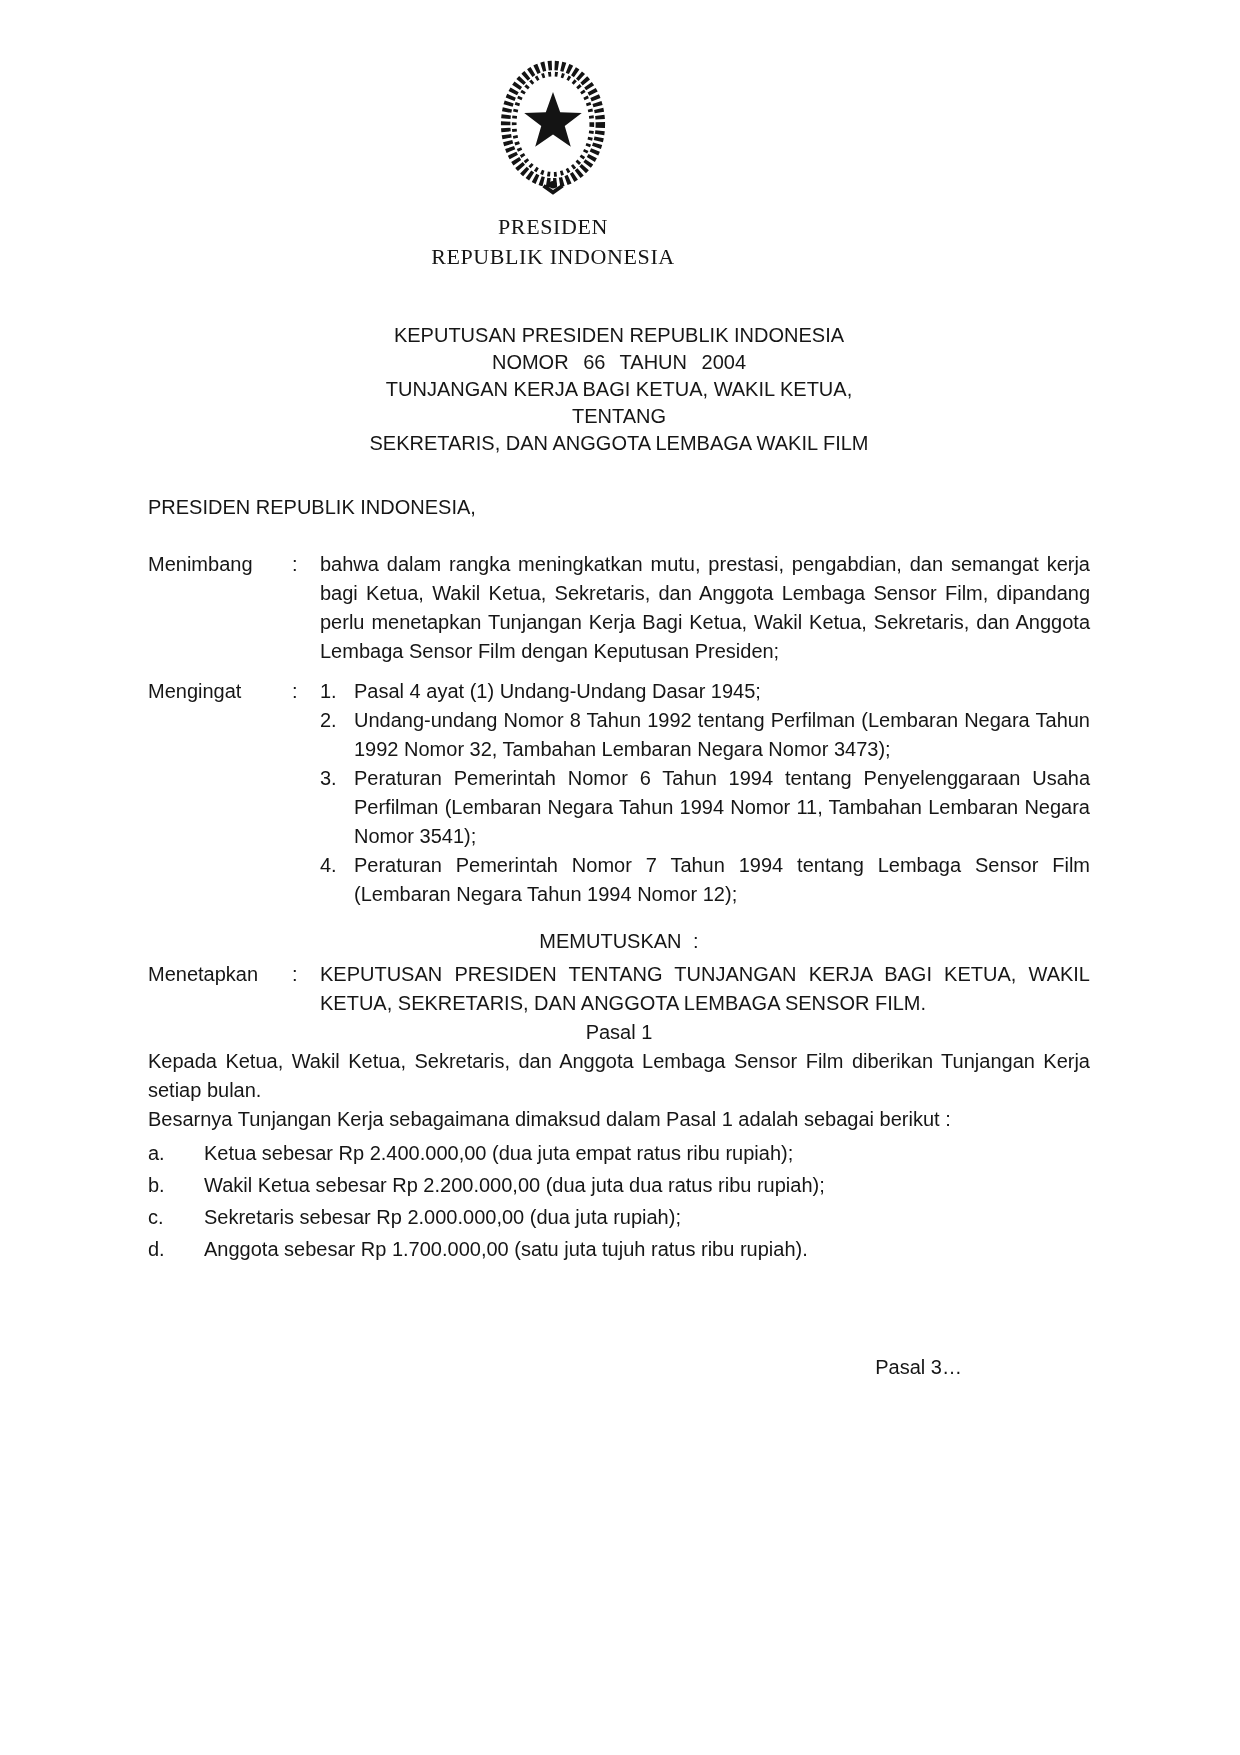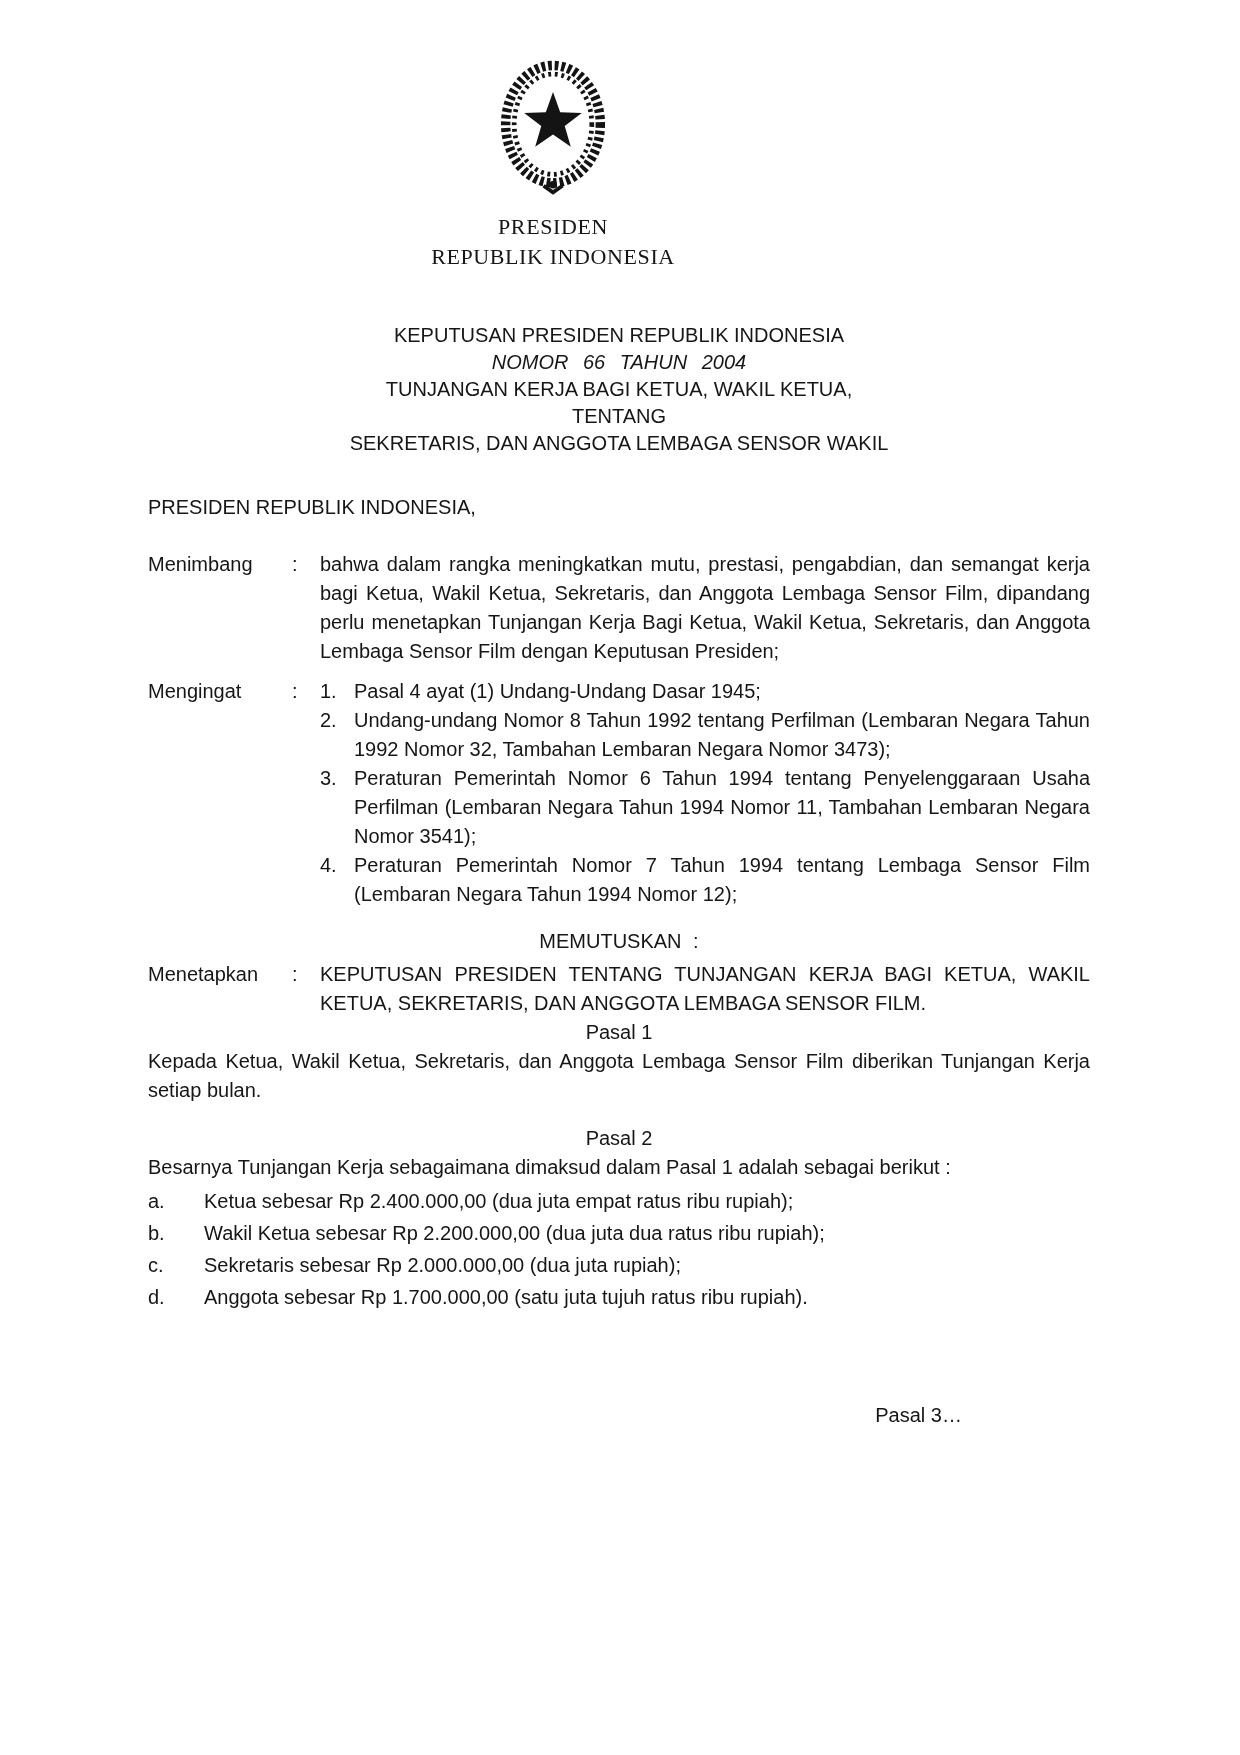--- a/index.html
+++ b/index.html
@@ -15,21 +15,21 @@
   
   .letterhead { text-align:center; padding-right:132px; }
   .emblem { display:block; margin:0 auto 14px auto; width:114px; height:142px; }
   .lh-line {
     font-family:"Liberation Serif","DejaVu Serif",serif;
     font-size:22px; line-height:30px; letter-spacing:0.6px;
   }
 
   
   .title-block { text-align:center; margin-top:50px; line-height:27px; }
-  .wide { word-spacing:0.45em;font-style:italic; }
+  .wide { word-spacing:0.45em; }
   .salutation { text-align:left; margin-top:36px; }
 
   
   .clause { display:flex; }
   .clause.menimbang  { margin-top:28px; }
   .clause.mengingat  { margin-top:11px; }
   .clause.menetapkan { margin-top:4px; }
   .clause-label { width:144px; flex:none; }
   .clause-colon { width:28px; flex:none; }
   .clause-body  { flex:1; }
@@ -71,21 +71,21 @@
     </svg>
     <div class="lh-line">PRESIDEN</div>
     <div class="lh-line">REPUBLIK INDONESIA</div>
   </div>
 
   <div class="title-block">
     <div>KEPUTUSAN PRESIDEN REPUBLIK INDONESIA</div>
     <div class="wide">NOMOR 66 TAHUN 2004</div>
     <div>TUNJANGAN KERJA BAGI KETUA, WAKIL KETUA,</div>
     <div>TENTANG</div>
-    <div>SEKRETARIS, DAN ANGGOTA LEMBAGA SENSOR WAKIL</div>
+    <div>SEKRETARIS, DAN ANGGOTA LEMBAGA WAKIL FILM</div>
   </div>
 
   <div class="salutation">PRESIDEN REPUBLIK INDONESIA,</div>
 
   <div class="clause menimbang">
     <div class="clause-label">Menimbang</div>
     <div class="clause-colon">:</div>
     <div class="clause-body justify">bahwa dalam rangka meningkatkan mutu, prestasi, pengabdian, dan semangat kerja bagi Ketua, Wakil Ketua, Sekretaris, dan Anggota Lembaga Sensor Film, dipandang perlu menetapkan Tunjangan Kerja Bagi Ketua, Wakil Ketua, Sekretaris, dan Anggota Lembaga Sensor Film dengan Keputusan Presiden;</div>
   </div>
 
@@ -116,21 +116,20 @@
 
   <div class="clause menetapkan">
     <div class="clause-label">Menetapkan</div>
     <div class="clause-colon">:</div>
     <div class="clause-body justify">KEPUTUSAN PRESIDEN TENTANG TUNJANGAN KERJA BAGI KETUA, WAKIL KETUA, SEKRETARIS, DAN ANGGOTA LEMBAGA SENSOR FILM.</div>
   </div>
 
   <div class="pasal-heading p1">Pasal 1</div>
   <div class="justify">Kepada Ketua, Wakil Ketua, Sekretaris, dan Anggota Lembaga Sensor Film diberikan Tunjangan Kerja setiap bulan.</div>
 
-  <div class="pasal-heading p2">Pasal 2</div>
   <div class="justify">Besarnya Tunjangan Kerja sebagaimana dimaksud dalam Pasal 1 adalah sebagai berikut :</div>
   <div class="letter-list">
     <div class="letter-item">
       <div class="letter-num">a.</div>
       <div class="letter-text">Ketua sebesar Rp 2.400.000,00 (dua juta empat ratus ribu rupiah);</div>
     </div>
     <div class="letter-item">
       <div class="letter-num">b.</div>
       <div class="letter-text">Wakil Ketua sebesar Rp 2.200.000,00 (dua juta dua ratus ribu rupiah);</div>
     </div>

